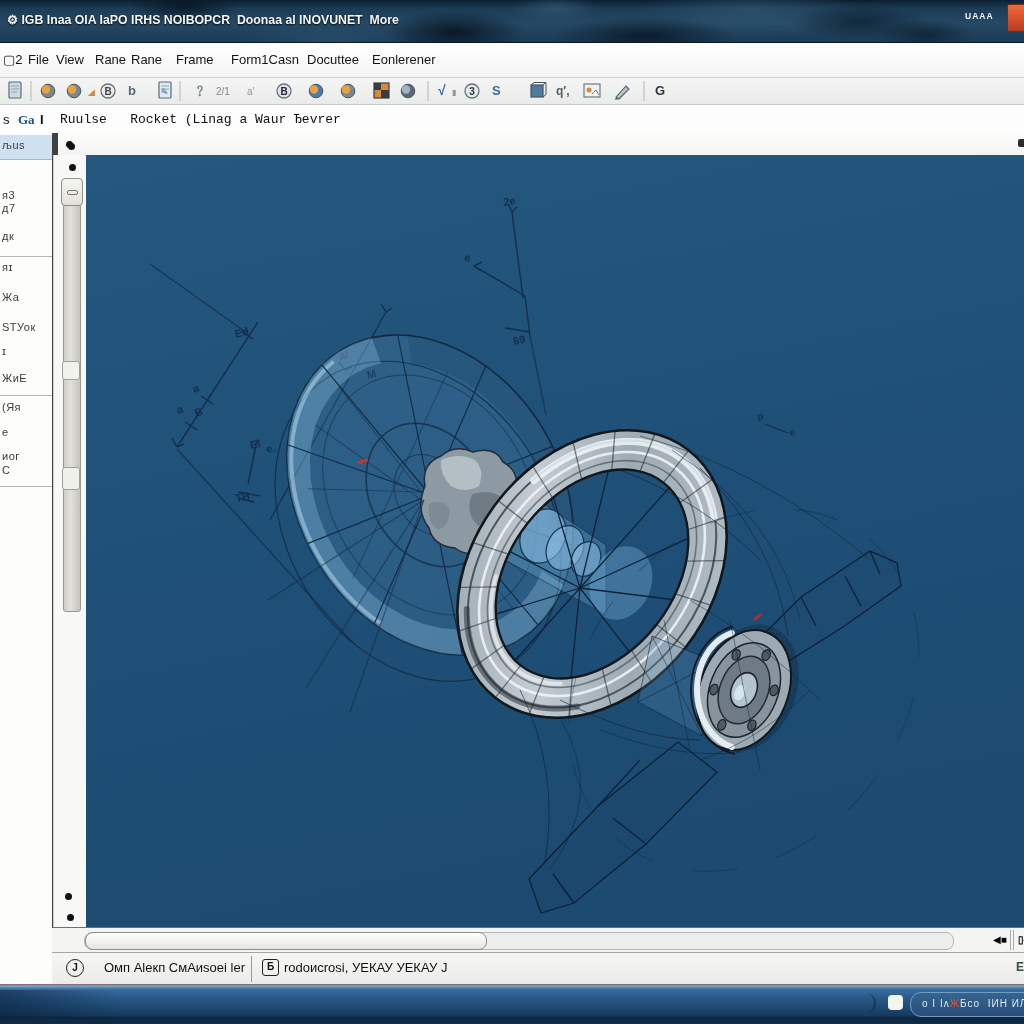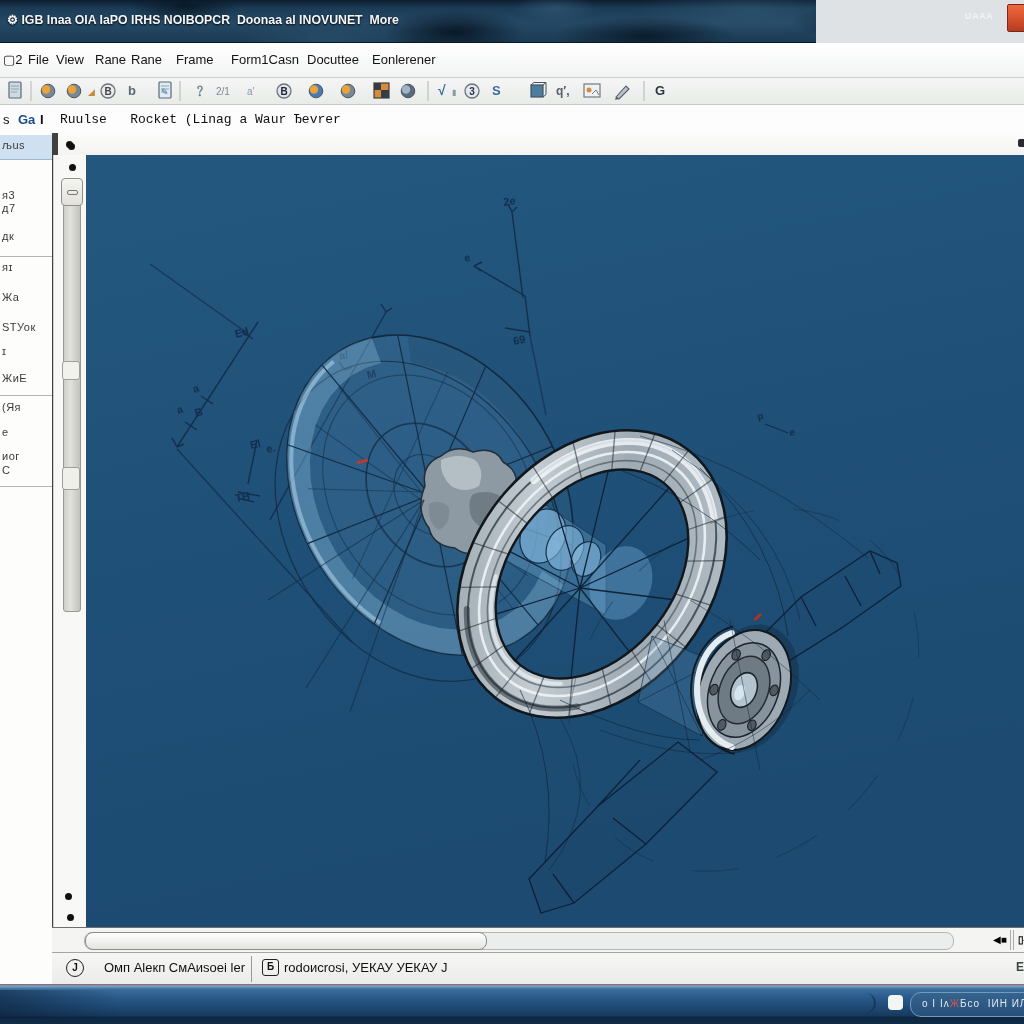--- a/index.html
+++ b/index.html
@@ -1,19 +1,19 @@
 <!DOCTYPE html>
 <html><head><meta charset="utf-8">
 <style>
 html,body{margin:0;padding:0;width:1024px;height:1024px;overflow:hidden;
   font-family:"Liberation Sans",sans-serif;background:#dfe2e4;}
 #app{position:absolute;left:0;top:0;width:1024px;height:1024px;}
 .abs{position:absolute;}
 
-#title{left:0;top:0;width:816px;height:42px;
+#title{left:0;top:0;width:1024px;height:42px;
  background:
   radial-gradient(100px 32px at 455px 32px, rgba(7,20,33,.9), rgba(7,20,33,0) 70%),
   radial-gradient(130px 28px at 645px 36px, rgba(8,22,36,.85), rgba(8,22,36,0) 70%),
   radial-gradient(100px 26px at 860px 22px, rgba(10,26,42,.7), rgba(10,26,42,0) 70%),
   radial-gradient(70px 22px at 925px 34px, rgba(9,24,38,.65), rgba(9,24,38,0) 70%),
   radial-gradient(80px 24px at 185px 6px, rgba(8,22,35,.85), rgba(8,22,35,0) 70%),
   radial-gradient(60px 20px at 555px 8px, rgba(60,100,130,.5), rgba(60,100,130,0) 70%),
   radial-gradient(130px 32px at 330px 42px, rgba(48,90,120,.5), rgba(48,90,120,0) 70%),
   radial-gradient(160px 36px at 750px 10px, rgba(56,98,128,.45), rgba(56,98,128,0) 70%),
   linear-gradient(180deg,#0c1f31 0,#1c3c56 20%,#254965 55%,#1b3b55 100%);
@@ -157,21 +157,21 @@
         </g>
         <g transform="translate(614,4)">
           <path d="M2,15 L12,4 L15,7 L5,17 Z" fill="#b9c2c9" stroke="#55606a" stroke-width="1.1"></path>
           <path d="M2,15 L1,18 L5,17" fill="#55606a"></path>
         </g>
         <line x1="644" y1="3" x2="644" y2="23" stroke="#b5b8b5" stroke-width="1"></line>
         <text x="655" y="17" font-size="13" font-weight="bold" fill="#2c3640" font-family="Liberation Sans">G</text>
       </svg></div>
   <div id="tb2" class="abs">
     <span class="t" style="left:3px;">s</span>
-    <span class="t" style="left:18px;color:#1a4b8c;font-weight:bold;">Gа</span>
+    <span class="t" style="left:18px;color:#1a4b8c;font-weight:bold;font-family:Liberation Serif, serif;">Gа</span>
     <span class="t" style="left:40px;font-weight:bold;">I</span>
     <span class="t" style="left:60px;font-family:Liberation Mono, monospace;">Ruulse&nbsp;&nbsp; Rocket (Linag а Waur Ђevrer</span>
   </div>
   <div id="hdr" class="abs">
     <div class="dot"></div>
     <span style="position:absolute;left:966px;top:6px;width:9px;height:8px;background:#2a2a32;border-radius:2px;"></span>
   </div>
   <div id="side" class="abs">
     <div class="sel"></div>
     <span class="it" style="top:6px;">љus</span>

